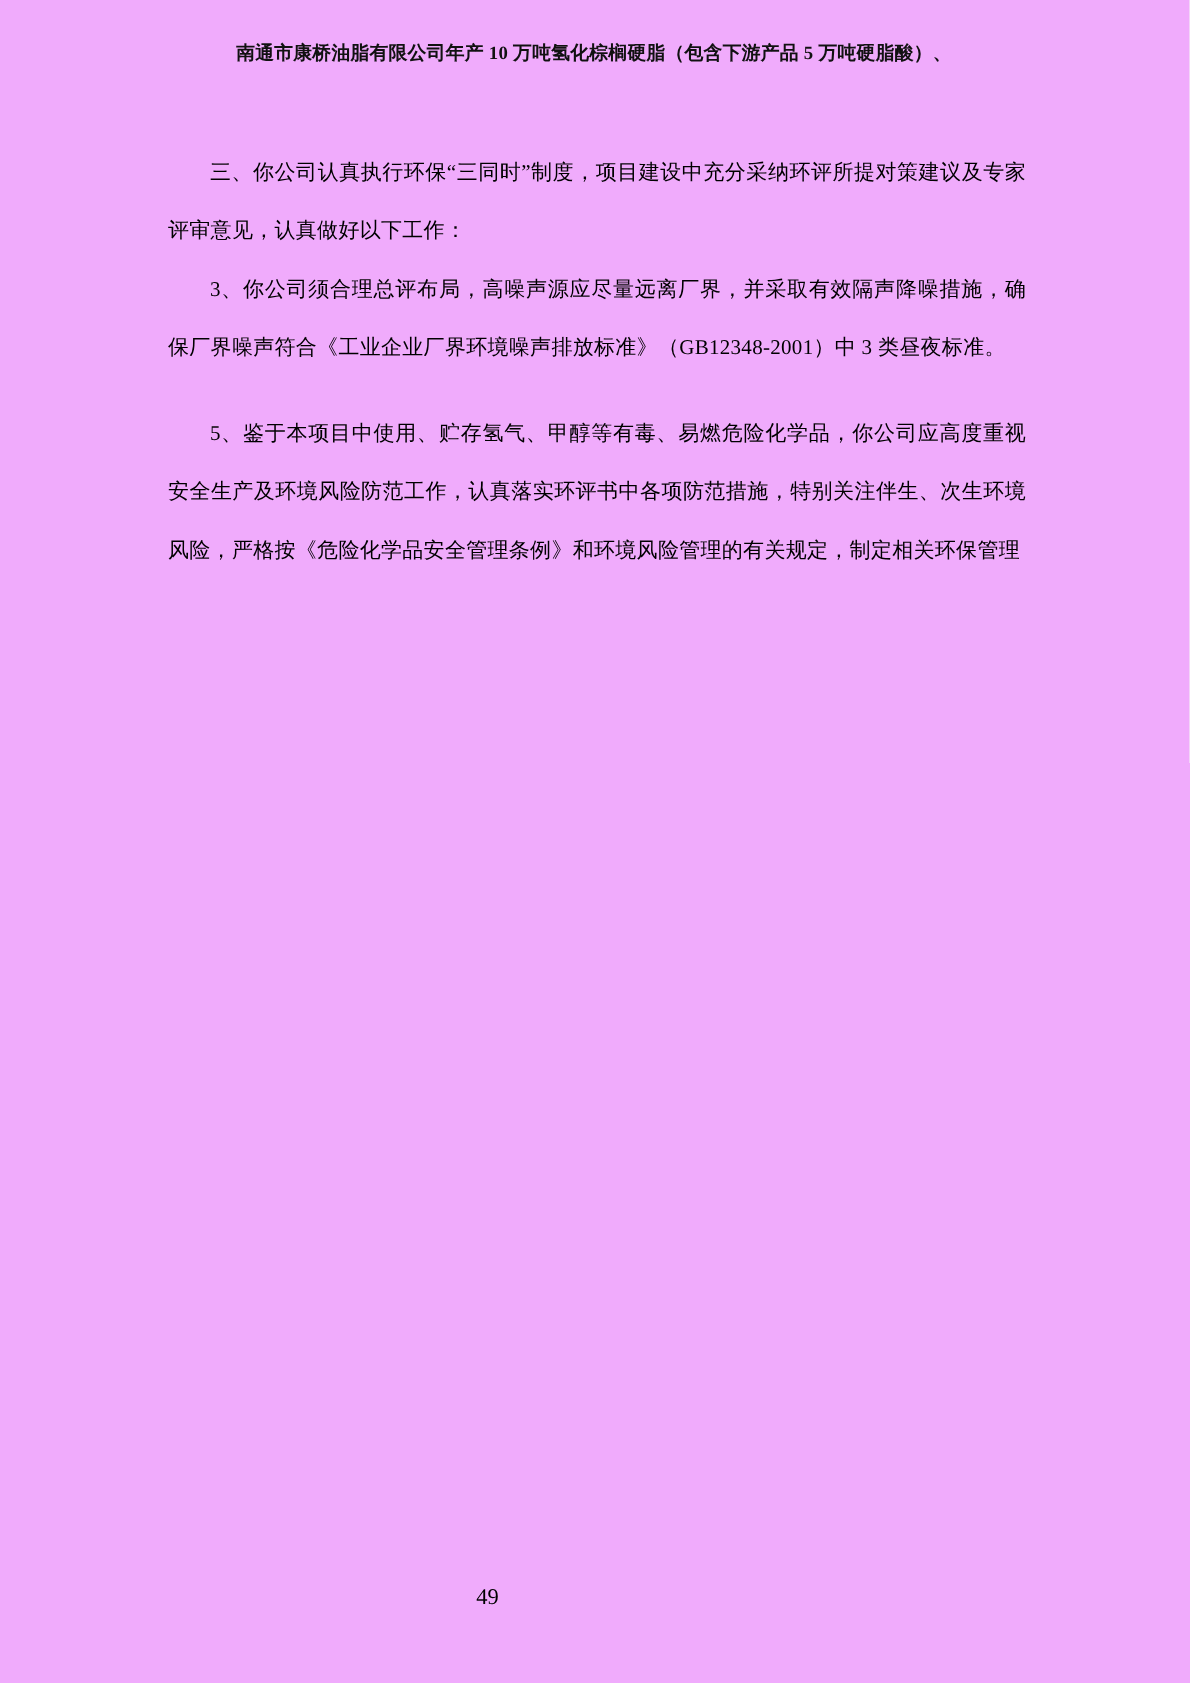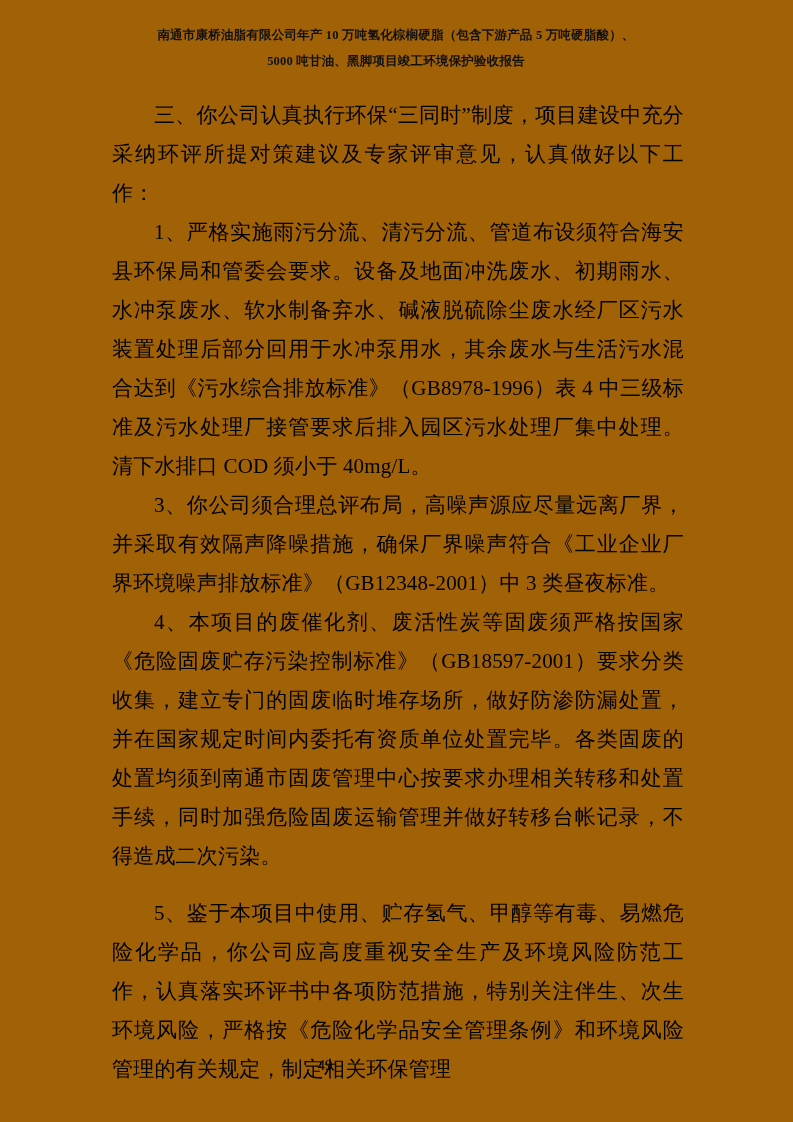--- a/index.html
+++ b/index.html
@@ -4,21 +4,21 @@
 <style>
   html, body {
     margin: 0;
     padding: 0;
     background: #f5f5f5;
   }
   .page {
     position: relative;
     width: 793px;
     height: 1122px;
-    background: #a16207;
+    background: #f0abfc;
     margin: 0 auto;
     box-sizing: border-box;
     font-family: "Liberation Serif", "DejaVu Serif", serif;
     color: #000000;
     overflow: hidden;
   }
   .header {
     position: absolute;
     top: 22px;
     left: 96px;
@@ -34,21 +34,21 @@
     display: block;
     white-space: nowrap;
   }
   .body {
     position: absolute;
     top: 96px;
     left: 112px;
     width: 572px;
   }
   .para {
-    font-size: 21px;
+    font-size: 14px;
     line-height: 39px;
     text-align: justify;
     text-justify: inter-ideograph;
     margin: 0 0 0 0;
     text-indent: 2em;
     letter-spacing: 0.2px;
   }
   .para.gap {
     margin-top: 18px;
   }
@@ -62,26 +62,23 @@
     font-family: "Liberation Serif", serif;
   }
 </style>
 </head>
 <body>
 
 <div class="page">
 
   <div class="header">
     <span class="header-line">南通市康桥油脂有限公司年产 10 万吨氢化棕榈硬脂（包含下游产品 5 万吨硬脂酸）、</span>
-    <span class="header-line">5000 吨甘油、黑脚项目竣工环境保护验收报告</span>
   </div>
 
   <div class="body">
     <p class="para">三、你公司认真执行环保“三同时”制度，项目建设中充分采纳环评所提对策建议及专家评审意见，认真做好以下工作：</p>
-    <p class="para">1、严格实施雨污分流、清污分流、管道布设须符合海安县环保局和管委会要求。设备及地面冲洗废水、初期雨水、水冲泵废水、软水制备弃水、碱液脱硫除尘废水经厂区污水装置处理后部分回用于水冲泵用水，其余废水与生活污水混合达到《污水综合排放标准》（GB8978-1996）表 4 中三级标准及污水处理厂接管要求后排入园区污水处理厂集中处理。清下水排口 COD 须小于 40mg/L。</p>
     <p class="para">3、你公司须合理总评布局，高噪声源应尽量远离厂界，并采取有效隔声降噪措施，确保厂界噪声符合《工业企业厂界环境噪声排放标准》（GB12348-2001）中 3 类昼夜标准。</p>
-    <p class="para">4、本项目的废催化剂、废活性炭等固废须严格按国家《危险固废贮存污染控制标准》（GB18597-2001）要求分类收集，建立专门的固废临时堆存场所，做好防渗防漏处置，并在国家规定时间内委托有资质单位处置完毕。各类固废的处置均须到南通市固废管理中心按要求办理相关转移和处置手续，同时加强危险固废运输管理并做好转移台帐记录，不得造成二次污染。</p>
     <p class="para gap">5、鉴于本项目中使用、贮存氢气、甲醇等有毒、易燃危险化学品，你公司应高度重视安全生产及环境风险防范工作，认真落实环评书中各项防范措施，特别关注伴生、次生环境风险，严格按《危险化学品安全管理条例》和环境风险管理的有关规定，制定相关环保管理</p>
   </div>
 
   <div class="pagenum">49</div>
 
 </div>
 
 </body></html>

